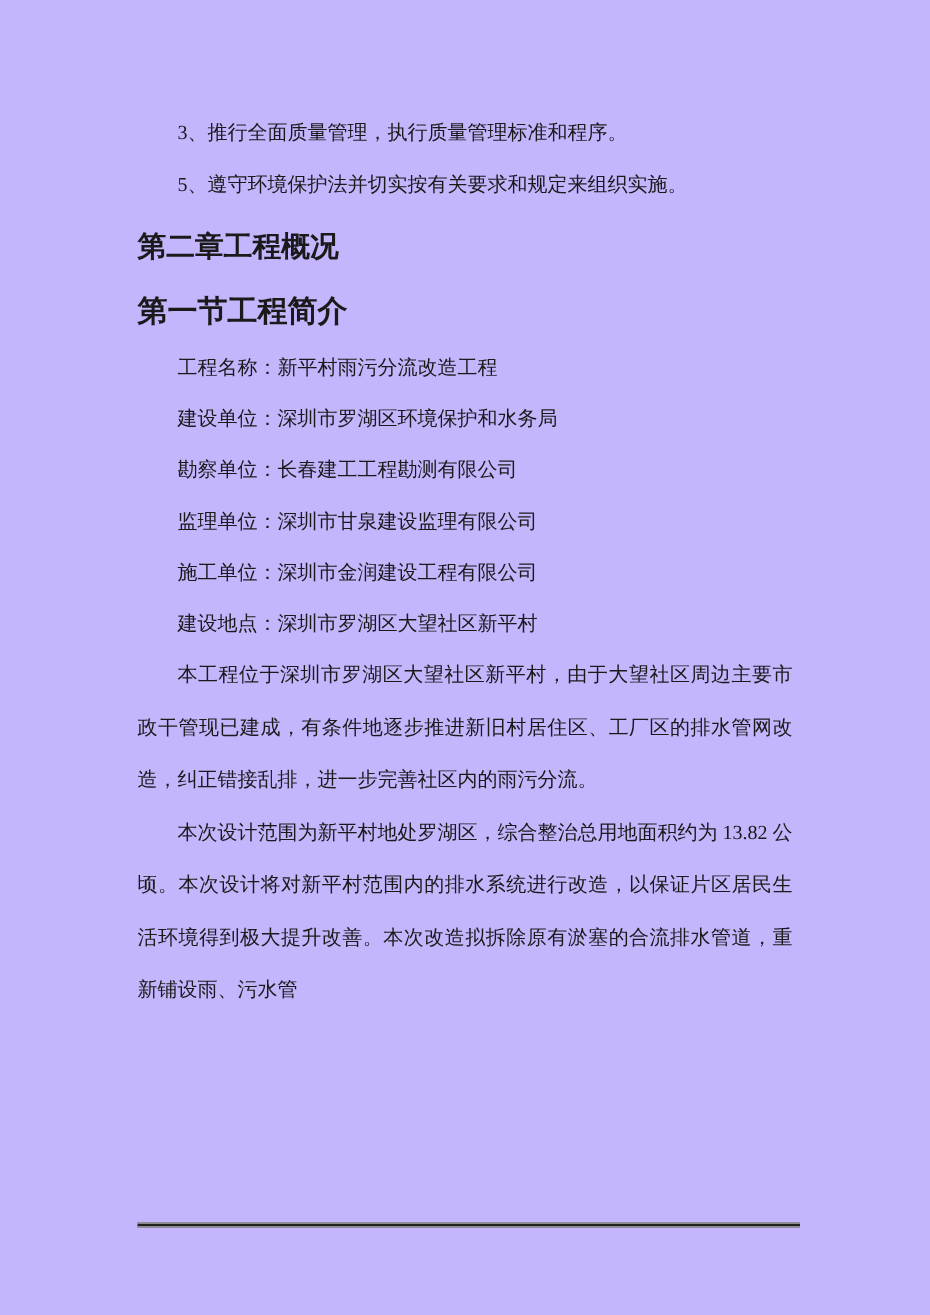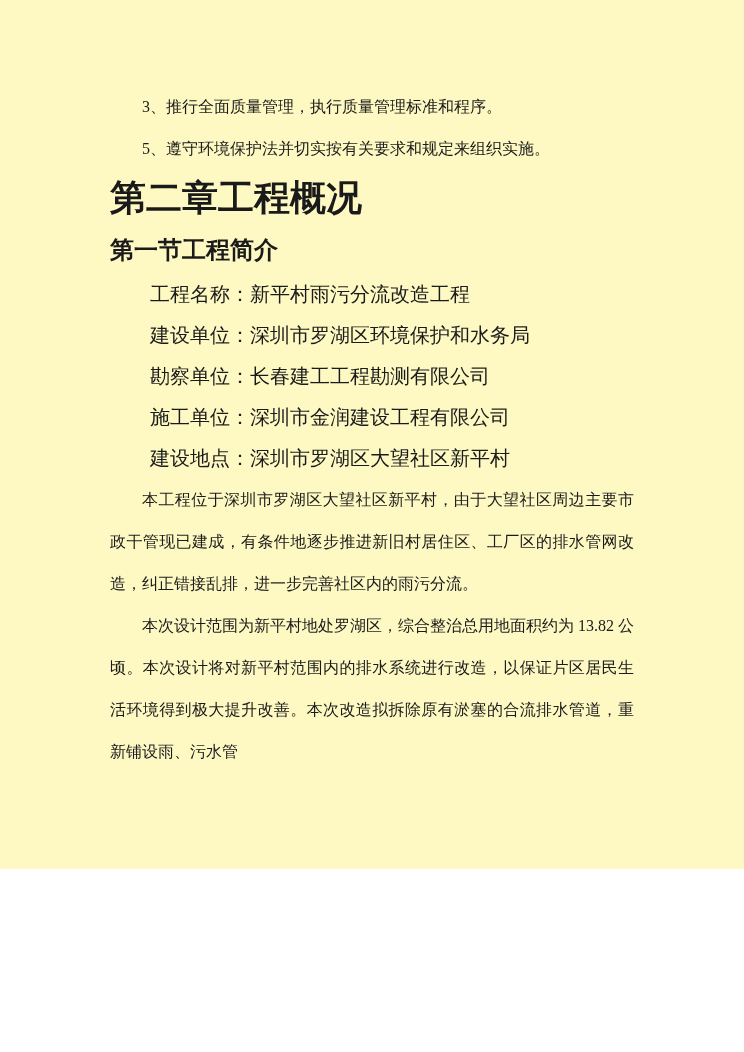--- a/index.html
+++ b/index.html
@@ -3,54 +3,54 @@
 <meta charset="utf-8">
 <style>
   html, body {
     margin: 0;
     padding: 0;
     background: #ffffff;
   }
   .page {
     position: relative;
     width: 744px;
-    height: 869px;
-    background: #fef9c3;
+    height: 1052px;
+    background: #c4b5fd;
     overflow: hidden;
     font-family: "Liberation Serif", "DejaVu Serif", serif;
     color: #1a1a1a;
   }
   .content {
     padding: 86px 110px 0 110px;
   }
   .body-para {
     margin: 0;
     font-size: 16px;
     line-height: 42px;
     text-align: justify;
     text-indent: 2em;
     word-break: break-all;
   }
   .chapter-heading {
     margin: 0;
-    font-size: 36px;
+    font-size: 23px;
     line-height: 56px;
     font-weight: bold;
     text-align: left;
   }
   .section-heading {
     margin: 0;
     font-size: 24px;
     line-height: 48px;
     font-weight: bold;
     text-align: left;
   }
   .info-line {
     margin: 0;
-    font-size: 20px;
+    font-size: 16px;
     line-height: 41px;
     text-indent: 2em;
     text-align: left;
     white-space: nowrap;
   }
   .footer-divider {
     position: absolute;
     left: 110px;
     top: 978px;
     width: 530px;
@@ -69,20 +69,21 @@
     <p class="body-para">3、推行全面质量管理，执行质量管理标准和程序。</p>
     <p class="body-para">5、遵守环境保护法并切实按有关要求和规定来组织实施。</p>
 
     <h1 class="chapter-heading">第二章工程概况</h1>
 
     <h2 class="section-heading">第一节工程简介</h2>
 
     <p class="info-line">工程名称：新平村雨污分流改造工程</p>
     <p class="info-line">建设单位：深圳市罗湖区环境保护和水务局</p>
     <p class="info-line">勘察单位：长春建工工程勘测有限公司</p>
+    <p class="info-line">监理单位：深圳市甘泉建设监理有限公司</p>
     <p class="info-line">施工单位：深圳市金润建设工程有限公司</p>
     <p class="info-line">建设地点：深圳市罗湖区大望社区新平村</p>
 
 
     <p class="body-para">本工程位于深圳市罗湖区大望社区新平村，由于大望社区周边主要市政干管现已建成，有条件地逐步推进新旧村居住区、工厂区的排水管网改造，纠正错接乱排，进一步完善社区内的雨污分流。</p>
     <p class="body-para">本次设计范围为新平村地处罗湖区，综合整治总用地面积约为 13.82 公顷。本次设计将对新平村范围内的排水系统进行改造，以保证片区居民生活环境得到极大提升改善。本次改造拟拆除原有淤塞的合流排水管道，重新铺设雨、污水管</p>
 
   </div>
 
   <div class="footer-divider"></div>

